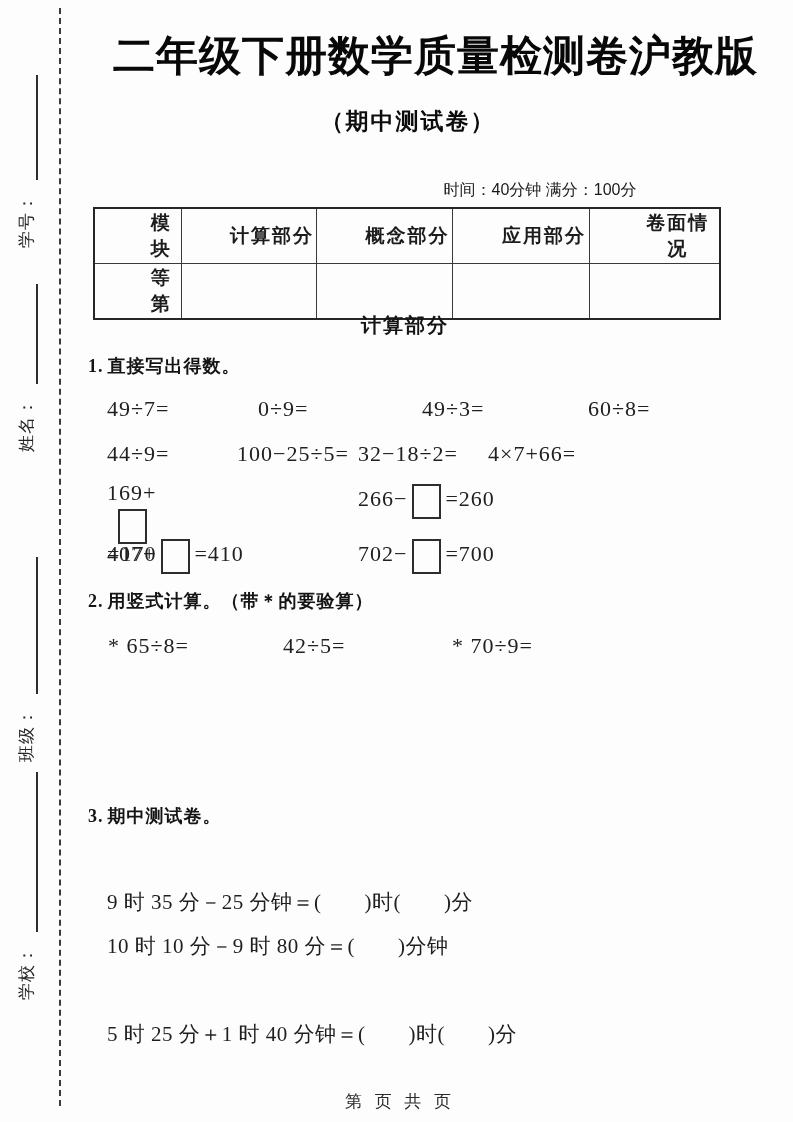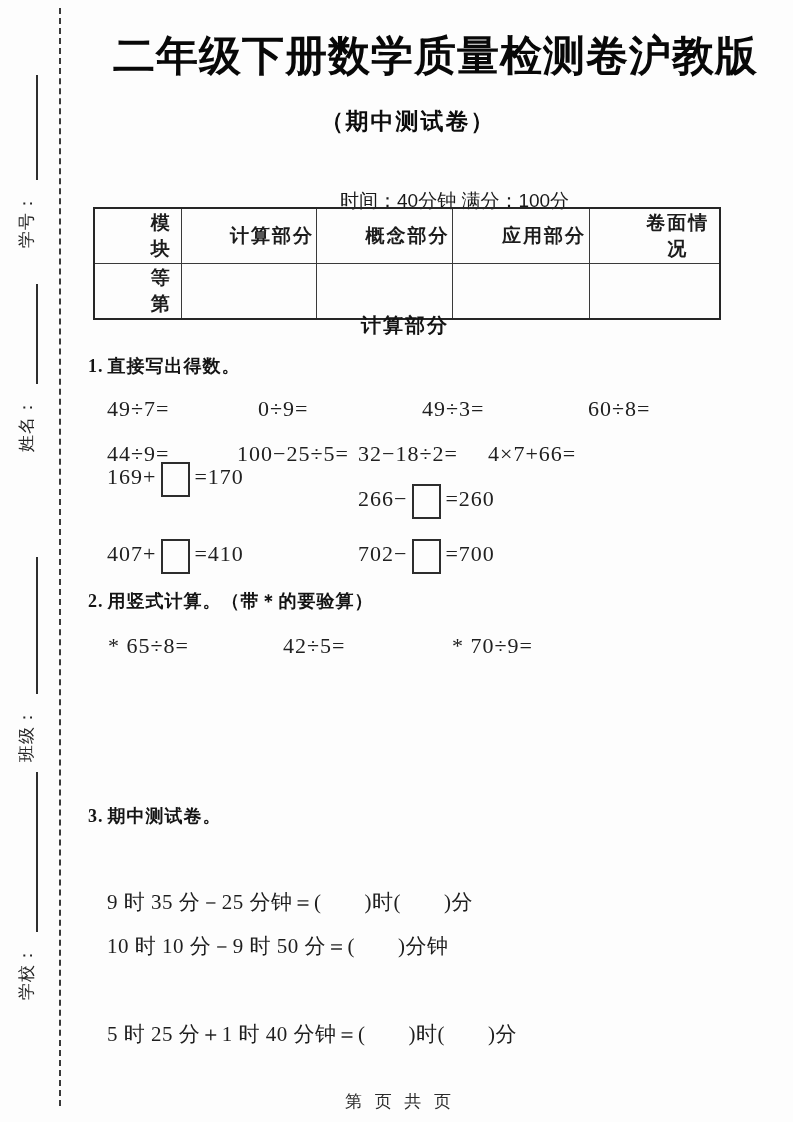--- a/index.html
+++ b/index.html
@@ -23,22 +23,22 @@
   
   .title {
     position:absolute; left:78px; top:28px; width:660px; text-align:right;
     font-size:42px; font-weight:bold; color:#080808; letter-spacing:1px;margin-left:20px;
   }
   .subtitle {
     position:absolute; left:78px; top:106px; width:660px; text-align:center;
     font-size:23px; font-weight:bold; color:#0c0c0c; letter-spacing:2px;
   }
   .meta {
-    position:absolute; left:340px; top:188px; width:400px; text-align:left;
-    font-size:19px; color:#191919;
+    position:absolute; left:340px; top:180px; width:400px; text-align:center;
+    font-size:16px; color:#191919;
   }
   
   table.score {
     position:absolute; left:93px; top:207px; width:628px; height:86px;
     border-collapse:collapse; table-layout:fixed;
   }
   table.score td {
     border:1.5px solid #3a3a3a; text-align:center; vertical-align:middle;
     font-size:19px; font-weight:600; letter-spacing:2px; color:#1c1c1c;padding-left:48px;
   }
@@ -138,21 +138,21 @@
   <span class="expr" style="left:107px; top:396px;">49÷7=</span>
   <span class="expr" style="left:258px; top:396px;">0÷9=</span>
   <span class="expr" style="left:422px; top:396px;">49÷3=</span>
   <span class="expr" style="left:588px; top:396px;">60÷8=</span>
 
   <span class="expr" style="left:107px; top:441px;">44÷9=</span>
   <span class="expr" style="left:237px; top:441px;">100−25÷5=</span>
   <span class="expr" style="left:358px; top:441px;">32−18÷2=</span>
   <span class="expr" style="left:488px; top:441px;">4×7+66=</span>
 
-  <div class="fill-item" style="left:107px; top:459px;">
+  <div class="fill-item" style="left:107px; top:480px;flex-direction:column;">
     <span>169+</span>
       <span class="fbox"></span>
       <span>=170</span>
   </div>
   <div class="fill-item" style="left:358px; top:481px;">
     <span>266−</span>
       <span class="fbox"></span>
       <span>=260</span>
   </div>
   <div class="fill-item" style="left:107px; top:536px;">
@@ -170,18 +170,18 @@
     <span class="qnum">2.</span><span>用竖式计算。（带＊的要验算）</span>
   </div>
   <span class="expr" style="left:108px; top:633px;">* 65÷8=</span>
   <span class="expr" style="left:283px; top:633px;">42÷5=</span>
   <span class="expr" style="left:452px; top:633px;">* 70÷9=</span>
 
   <div class="q-head" style="left:88px; top:804px;">
     <span class="qnum">3.</span><span>期中测试卷。</span>
   </div>
   <div class="time-line" style="top:888px;">9 时 35 分－25 分钟＝(　　)时(　　)分</div>
-  <div class="time-line" style="top:932px;">10 时 10 分－9 时 50 分＝(　　)分钟</div>
+  <div class="time-line" style="top:932px;">10 时 10 分－9 时 80 分＝(　　)分钟</div>
   <div class="time-line" style="top:1020px;">5 时 25 分＋1 时 40 分钟＝(　　)时(　　)分</div>
 
   <div class="footer">第 页 共 页</div>
 
 </div>
 
 </body></html>

